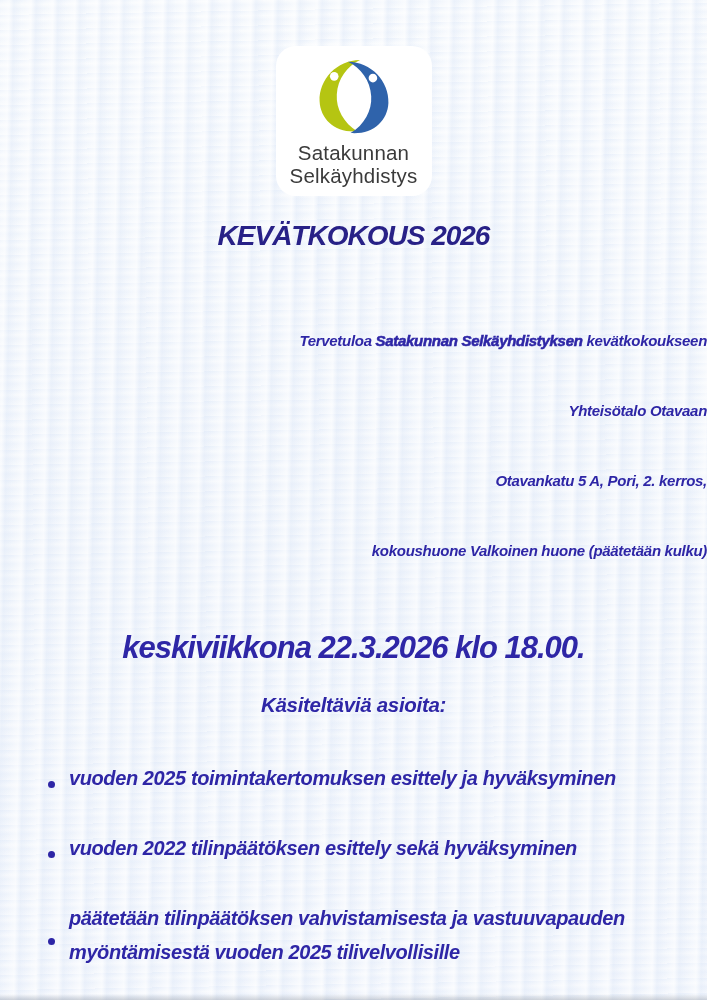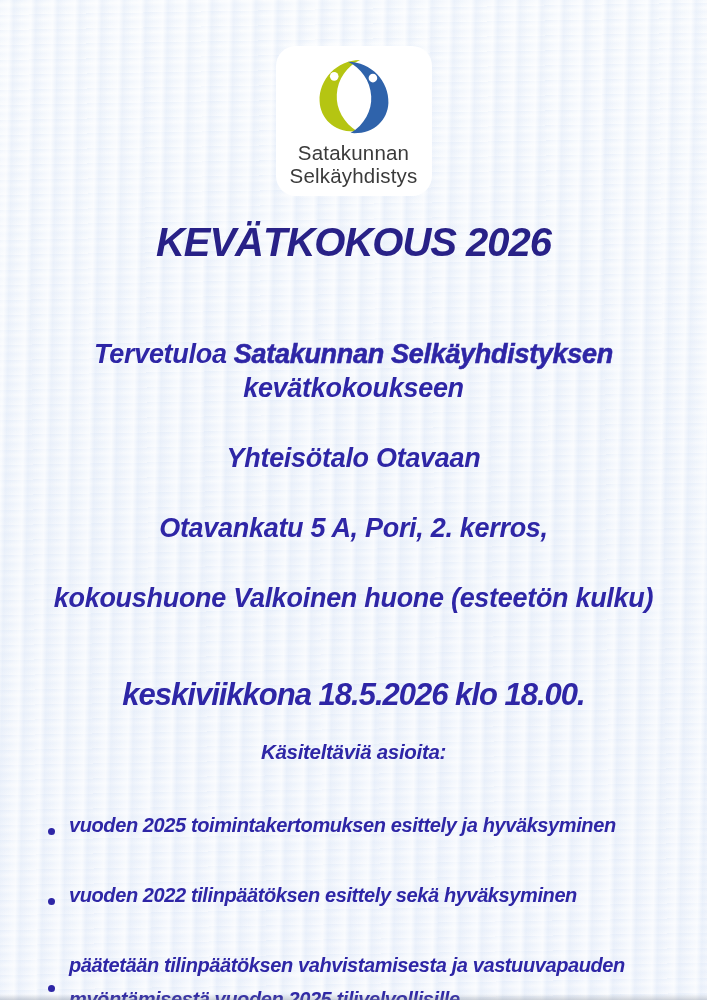--- a/index.html
+++ b/index.html
@@ -63,28 +63,28 @@
 
   
   .ink { color: var(--page-body-text-color, #2e26a6); }
   .flyer-text {
     font-style: italic;
     font-weight: bold;
     letter-spacing: -0.3px;
     white-space: pre-wrap;
   }
   .title {
-    font-size: 40px;
+    font-size: 28px;
     letter-spacing: -1px;
     color: var(--page-title-color, #282187);
     margin: 24px 0 36px 0;
     font-style: italic;
     font-weight: bold;
   }
-  .intro p { margin: 0; font-size: 27px; line-height: 34px; }
+  .intro p { margin: 0; font-size: 15px; line-height: 34px; text-align: right; }
   .heavier { -webkit-text-stroke: 0.55px currentColor; }
   .bigdate {
     font-size: 31px;
     letter-spacing: -1px;
     margin: 26px 0 27px 0;
   }
   .agenda-heading { font-size: 20.5px; margin: 8px 0 8px 0; }
   .agenda {
     list-style: none;
     margin: 0;
@@ -131,24 +131,24 @@
       <div>Selkäyhdistys</div>
     </div>
   </div>
 
   <h1 class="title flyer-text">KEVÄTKOKOUS 2026</h1>
 
   <div class="intro ink flyer-text">
     <p><span>Tervetuloa </span><span class="heavier">Satakunnan Selkäyhdistyksen</span><span> kevätkokoukseen</span></p>
     <p>Yhteisötalo Otavaan</p>
     <p>Otavankatu 5 A, Pori, 2. kerros,</p>
-    <p>kokoushuone Valkoinen huone (esteetön kulku)</p>
+    <p>kokoushuone Valkoinen huone (päätetään kulku)</p>
   </div>
 
-  <div class="bigdate ink flyer-text">keskiviikkona 18.5.2026 klo 18.00.</div>
+  <div class="bigdate ink flyer-text">keskiviikkona 22.3.2026 klo 18.00.</div>
 
   <div class="agenda-heading ink flyer-text">Käsiteltäviä asioita:</div>
 
   <ul class="agenda ink flyer-text">
     <li class="l1">
       <span class="marker dot"></span>
       <span class="txt">vuoden 2025 toimintakertomuksen esittely ja hyväksyminen</span>
     </li>
     <li class="l1">
       <span class="marker dot"></span>

